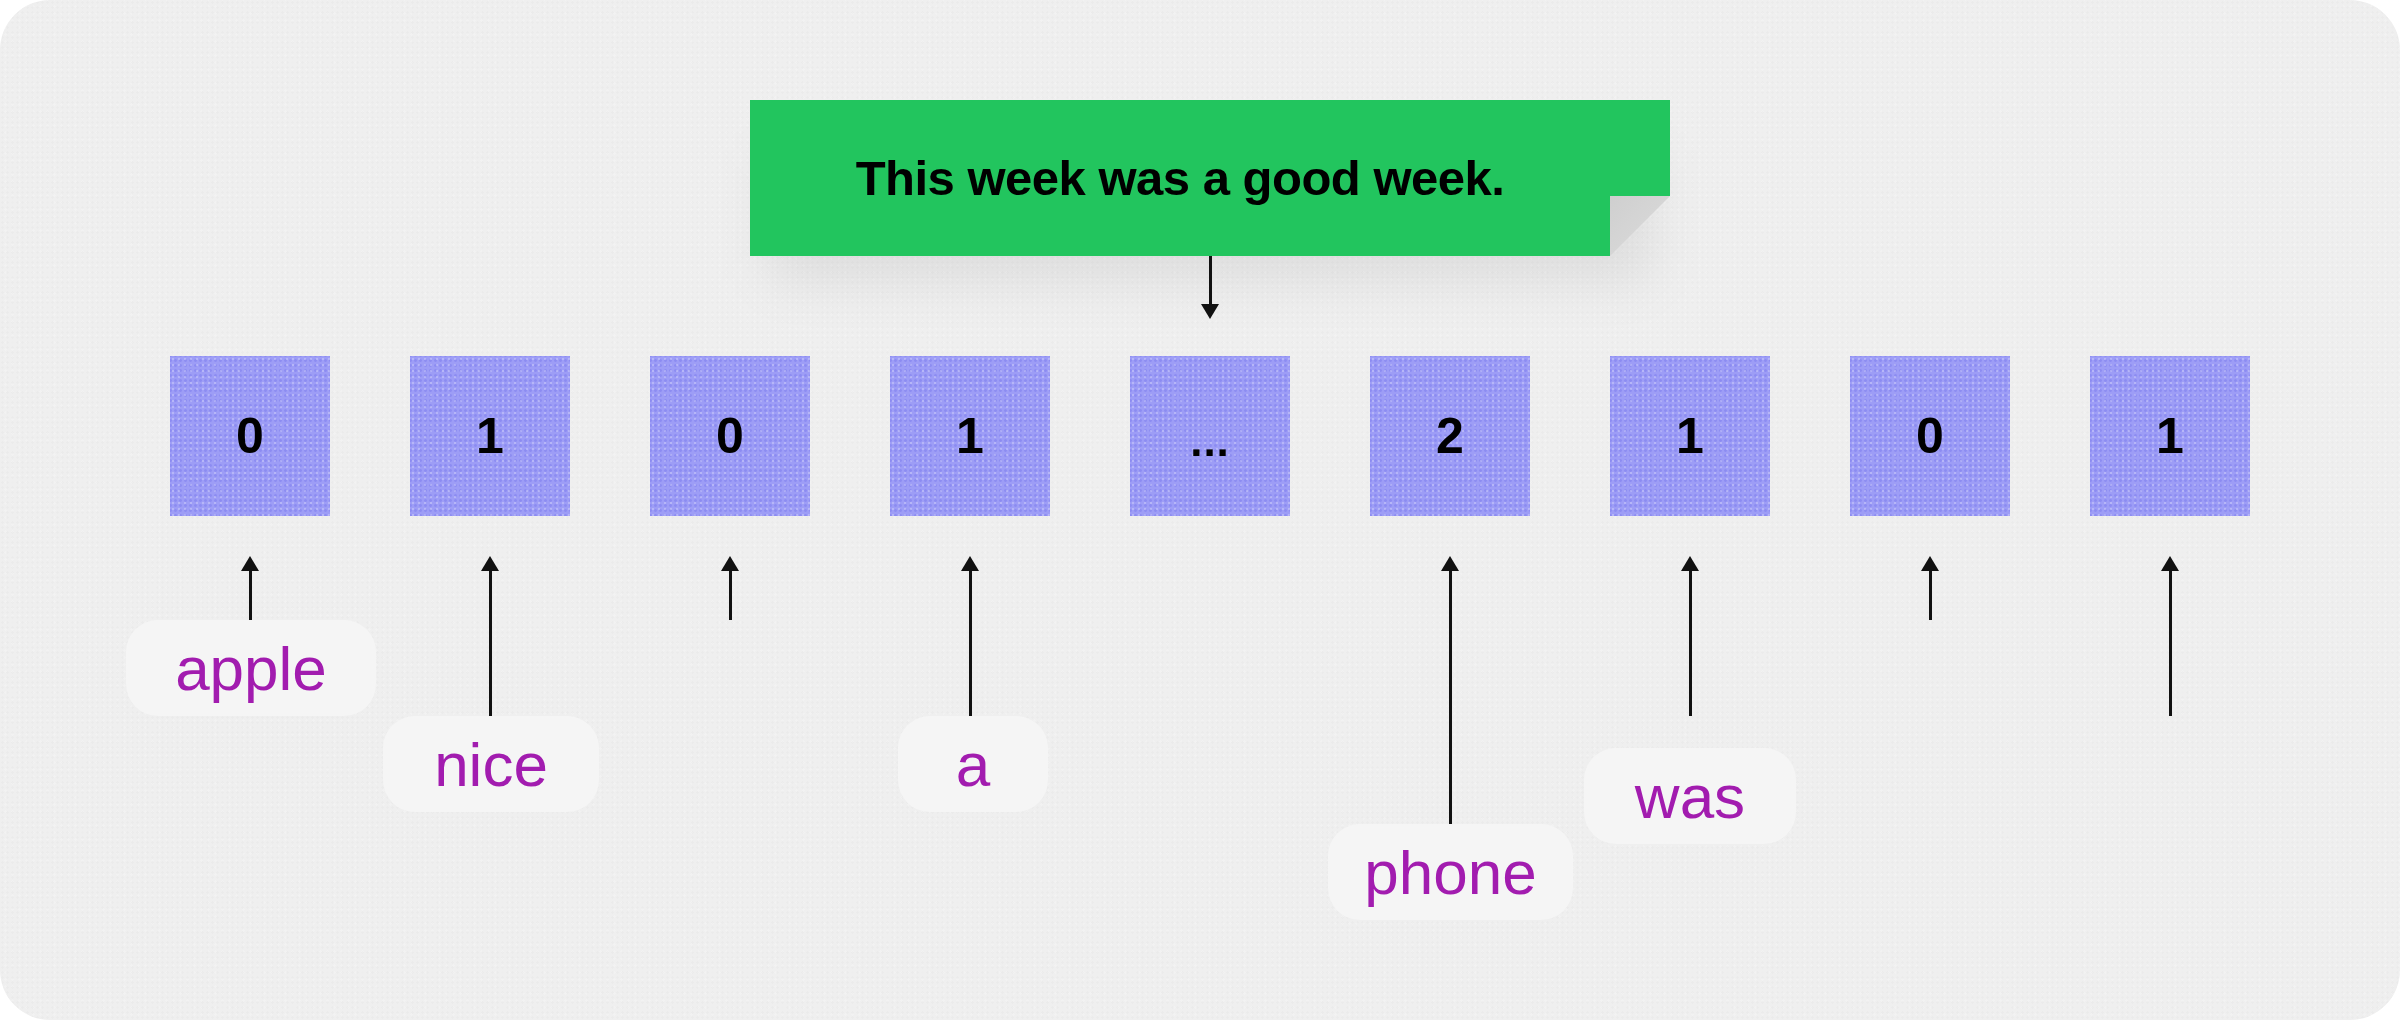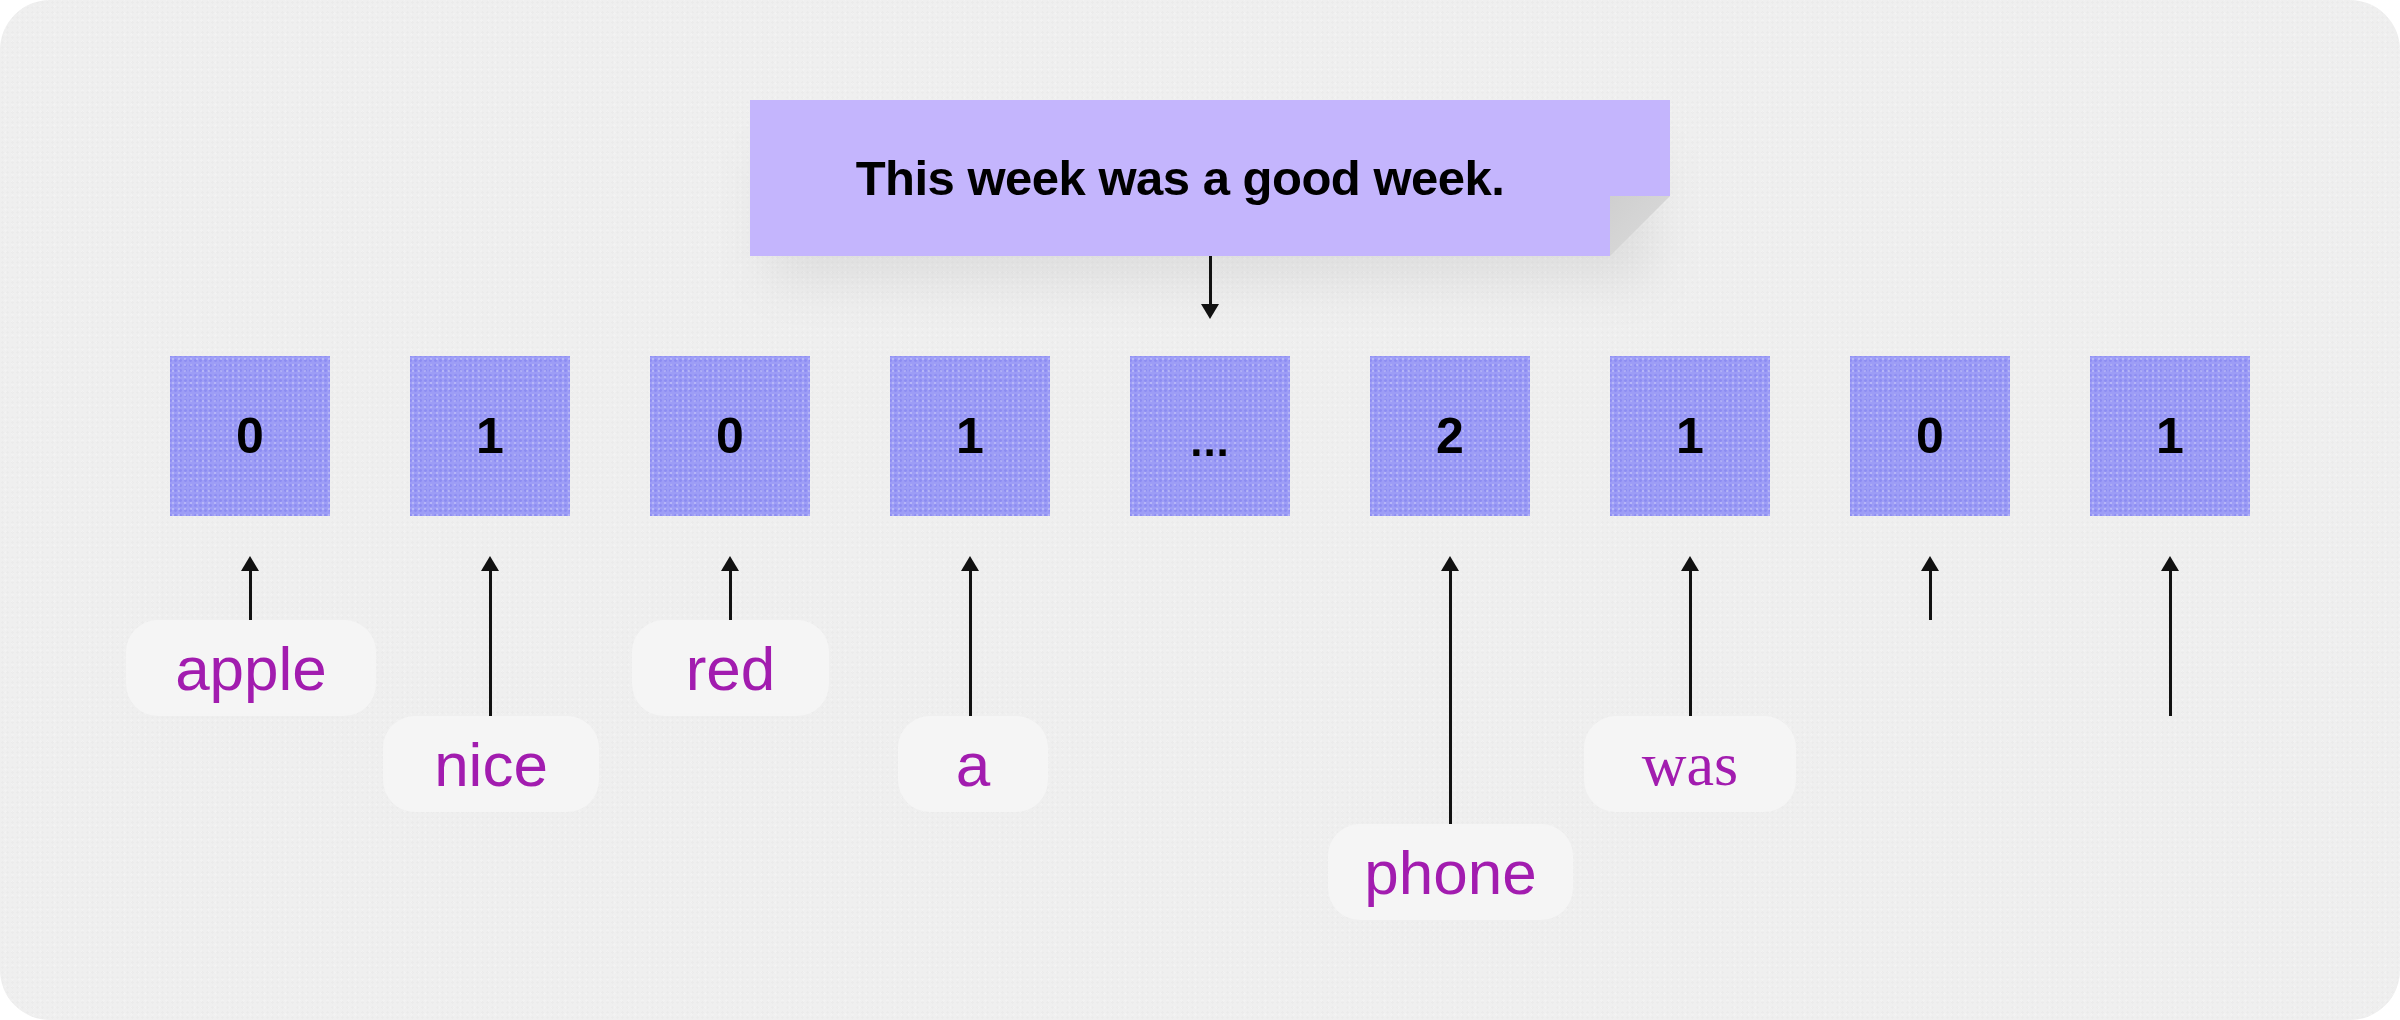--- a/index.html
+++ b/index.html
@@ -18,21 +18,21 @@
     background-position: 0 0, 2px 3px;
     pointer-events: none;
   }
   
   .card-shadow {
     position: absolute; left: 770px; top: 150px; width: 880px; height: 130px;
     background: rgba(0,0,0,0.07); filter: blur(26px);
   }
   .card {
     position: absolute; left: 750px; top: 100px; width: 920px; height: 156px;
-    background: #c4b5fd;
+    background: #22c55e;
     clip-path: polygon(0 0, 100% 0, 100% 96px, 860px 96px, 860px 100%, 0 100%);
     display: flex; align-items: center; justify-content: center;
   }
   .card-text {
     position: absolute; left: 0; top: 0; width: 860px; height: 156px;
     display: flex; align-items: center; justify-content: center;
     font-weight: 700; font-size: 49px; color: #000; letter-spacing: -0.5px;
     padding-left: 0px; box-sizing: border-box;
   }
   .fold {
@@ -147,25 +147,22 @@
       <div class="head"></div>
       <div class="shaft"></div>
     </div>
 
   <div class="pill" style="left:126px; top:620px; width:250px;">
     <span>apple</span>
   </div>
   <div class="pill" style="left:383px; top:716px; width:216px;justify-content:center;">
     <span>nice</span>
   </div>
-  <div class="pill" style="left:632px; top:620px; width:197px;">
-    <span>red</span>
-  </div>
   <div class="pill" style="left:898px; top:716px; width:150px;">
     <span>a</span>
   </div>
   <div class="pill" style="left:1328px; top:824px; width:245px;">
     <span>phone</span>
   </div>
-  <div class="pill" style="left:1584px; top:716px; width:212px;font-family:Liberation Serif, serif;">
+  <div class="pill" style="left:1584px; top:748px; width:212px;">
     <span>was</span>
   </div>
 </div>
 
 </body></html>

